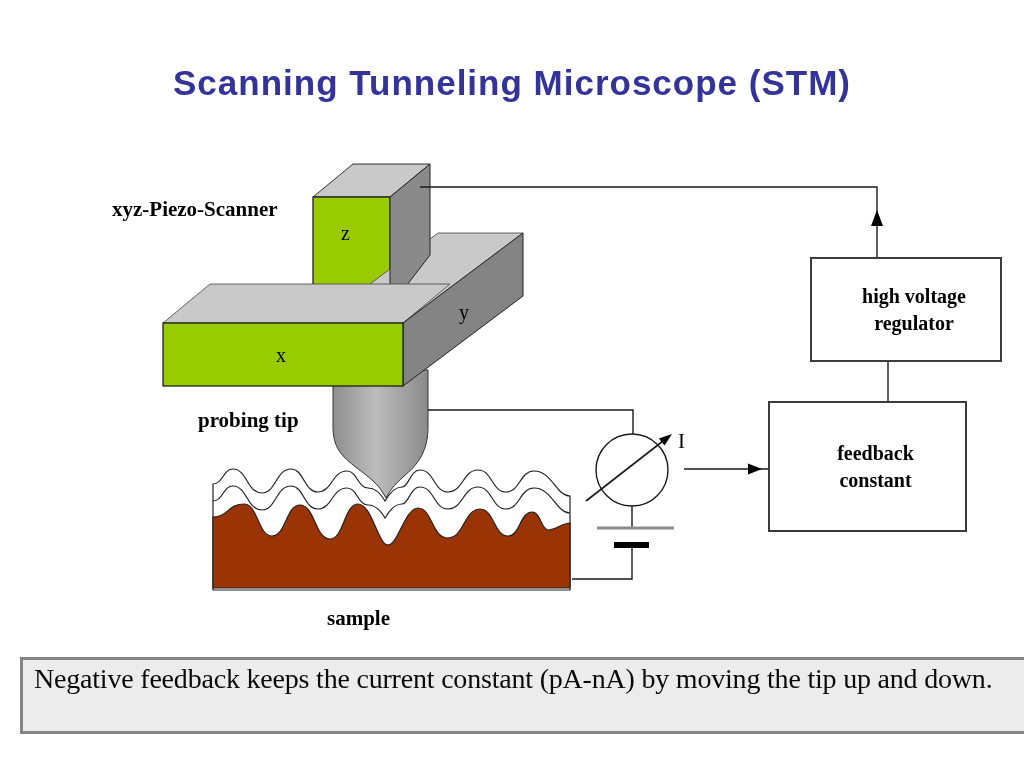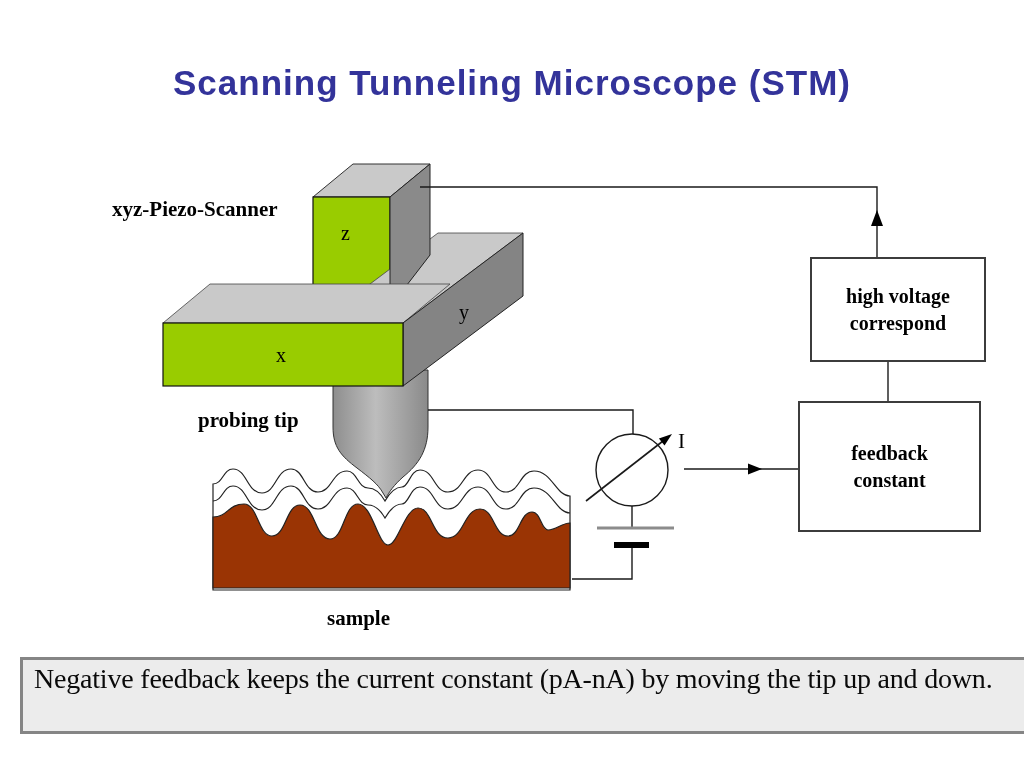--- a/index.html
+++ b/index.html
@@ -4,23 +4,23 @@
 <style>
   html,body{margin:0;padding:0;background:#ffffff;}
   .slide{position:relative;width:1024px;height:768px;background:#ffffff;overflow:hidden;
          font-family:"Liberation Serif",serif;}
   .title{position:absolute;left:0;right:0;top:42px;text-align:center;
          font-family:"Liberation Sans",sans-serif;font-weight:bold;font-size:35px;
          letter-spacing:1px;color:#33339A;margin-top:21px;}
   .diagram-svg{position:absolute;left:0;top:0;}
   .circuit-box{position:absolute;background:#ffffff;border:2px solid #3c3c3c;
                display:flex;flex-direction:column;align-items:center;justify-content:center;
-               font-weight:bold;font-size:20px;line-height:27px;color:#000;text-align:center;}
+               font-weight:bold;font-size:20px;line-height:27px;color:#000;text-align:center;padding-left:16px;}
   .box-hv{left:810px;top:257px;width:172px;height:101px;}
-  .box-fb{left:798px;top:401px;width:179px;height:127px;}
+  .box-fb{left:768px;top:401px;width:179px;height:127px;}
   .caption{position:absolute;left:20px;top:657px;width:1021px;height:77px;box-sizing:border-box;
            background:#ECECEC;border:3px solid #858585;
            font-weight:normal;font-size:28px;line-height:34px;letter-spacing:-0.2px;color:#0a0a0a;
            padding:2px 0 0 11px;}
   .caption div{white-space:nowrap;}
   svg text{font-family:"Liberation Serif",serif;fill:#000;}
   .lbl-bold{font-weight:bold;font-size:21px;}
   .lbl-axis{font-size:20px;}
   .lbl-i{font-size:21px;}
 </style>
@@ -108,21 +108,21 @@
     <text x="341" y="240" class="lbl-axis">z</text>
     <text x="459" y="319" class="lbl-axis">y</text>
     <text x="276" y="362" class="lbl-axis">x</text>
     <text x="198" y="427" class="lbl-bold">probing tip</text>
     <text x="327" y="625" class="lbl-bold">sample</text>
     <text x="678" y="448" class="lbl-i">I</text>
   </svg>
 
   <div class="circuit-box box-hv">
     <div>high voltage</div>
-    <div>correspond</div>
+    <div>regulator</div>
   </div>
   <div class="circuit-box box-fb">
     <div>feedback</div>
     <div>constant</div>
   </div>
 
   <div class="caption">
     <div>Negative feedback keeps the current constant (pA-nA) by moving the tip up and down.</div>
   </div>
 

